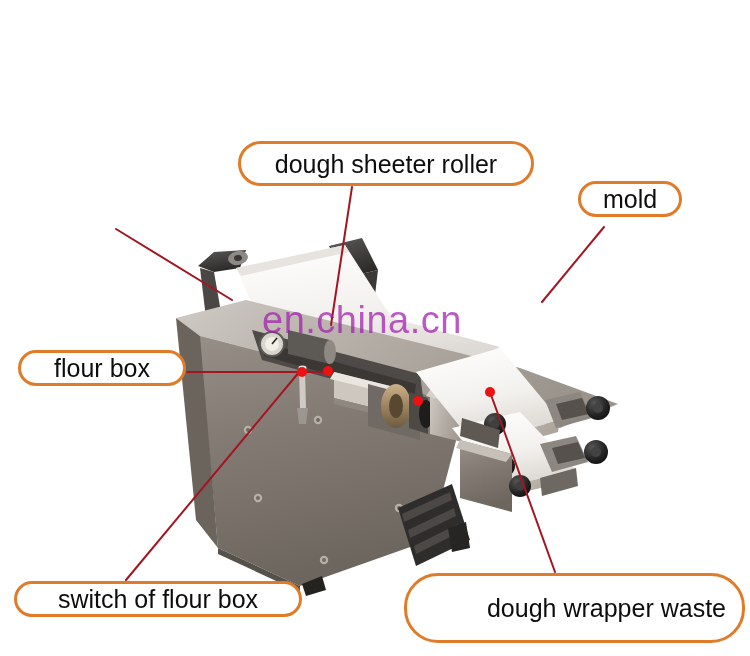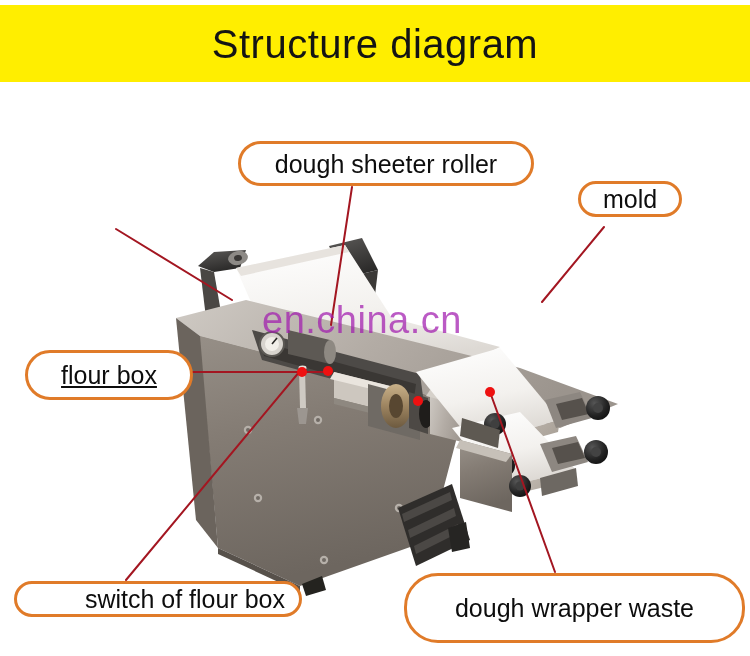--- a/index.html
+++ b/index.html
@@ -74,24 +74,24 @@
     border-radius: 34px;
     white-space: normal;
     line-height: 1.0;
     padding: 4px 16px;
   }
   .callout .ln { display: block; }
 
   #callout-feed-inlet      { left: 28px;  top: 183px; width: 158px; height: 45px; }
   #callout-dough-sheeter   { left: 238px; top: 141px; width: 296px; height: 45px; }
   #callout-mold            { left: 578px; top: 181px; width: 104px; height: 33px; }
-  #callout-flour-box       { left: 25px;  top: 350px; width: 168px; height: 50px; text-decoration: underline; }
-  #callout-switch-flour    { left: 14px;  top: 581px; width: 288px; height: 32px; justify-content: flex-end; }
+  #callout-flour-box       { left: 18px;  top: 350px; width: 168px; height: 36px; }
+  #callout-switch-flour    { left: 14px;  top: 581px; width: 288px; height: 32px; }
   #callout-waste-belt      { left: 404px; top: 573px; width: 341px; height: 70px;
-                             flex-direction: column; }
+                             flex-direction: column; align-items: flex-end; }
 
   
   #watermark {
     position: absolute;
     left: 262px;
     top: 299px;
     font-family: "Liberation Sans", sans-serif;
     font-size: 38px;
     color: #a21caf;
     opacity: 0.72;
@@ -99,23 +99,20 @@
     white-space: nowrap;
     z-index: 4;
     pointer-events: none;
   }
 </style>
 </head>
 <body>
 
 <div id="page">
 
-  <div id="header-banner">
-    <div id="header-title">Structure diagram</div>
-  </div>
 
   <svg class="layer" viewBox="0 0 750 656" xmlns="http://www.w3.org/2000/svg" style="z-index:1;">
     <defs>
       <linearGradient id="steelSide" x1="0" y1="0" x2="0.25" y2="1">
         <stop offset="0" stop-color="#9a938b"></stop>
         <stop offset="0.45" stop-color="#847c74"></stop>
         <stop offset="1" stop-color="#6d665f"></stop>
       </linearGradient>
       <linearGradient id="steelTop" x1="0" y1="0" x2="1" y2="0.3">
         <stop offset="0" stop-color="#cfcac4"></stop>

